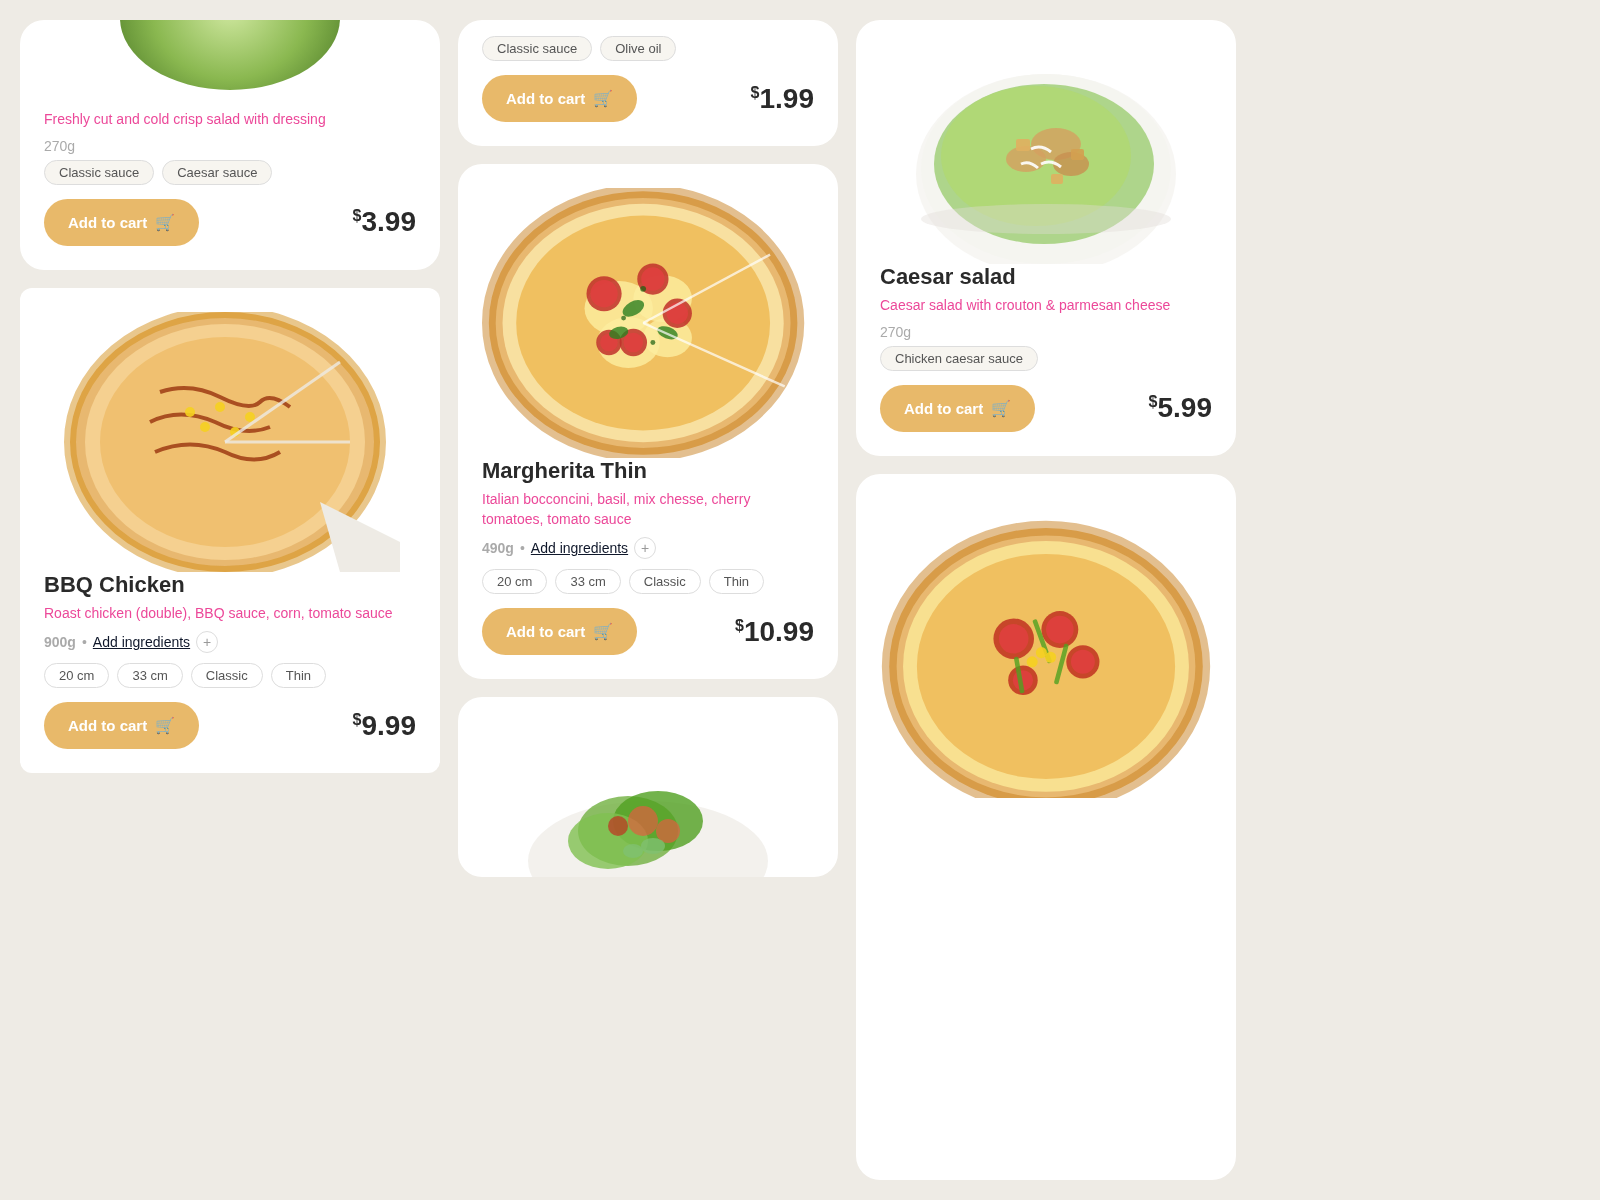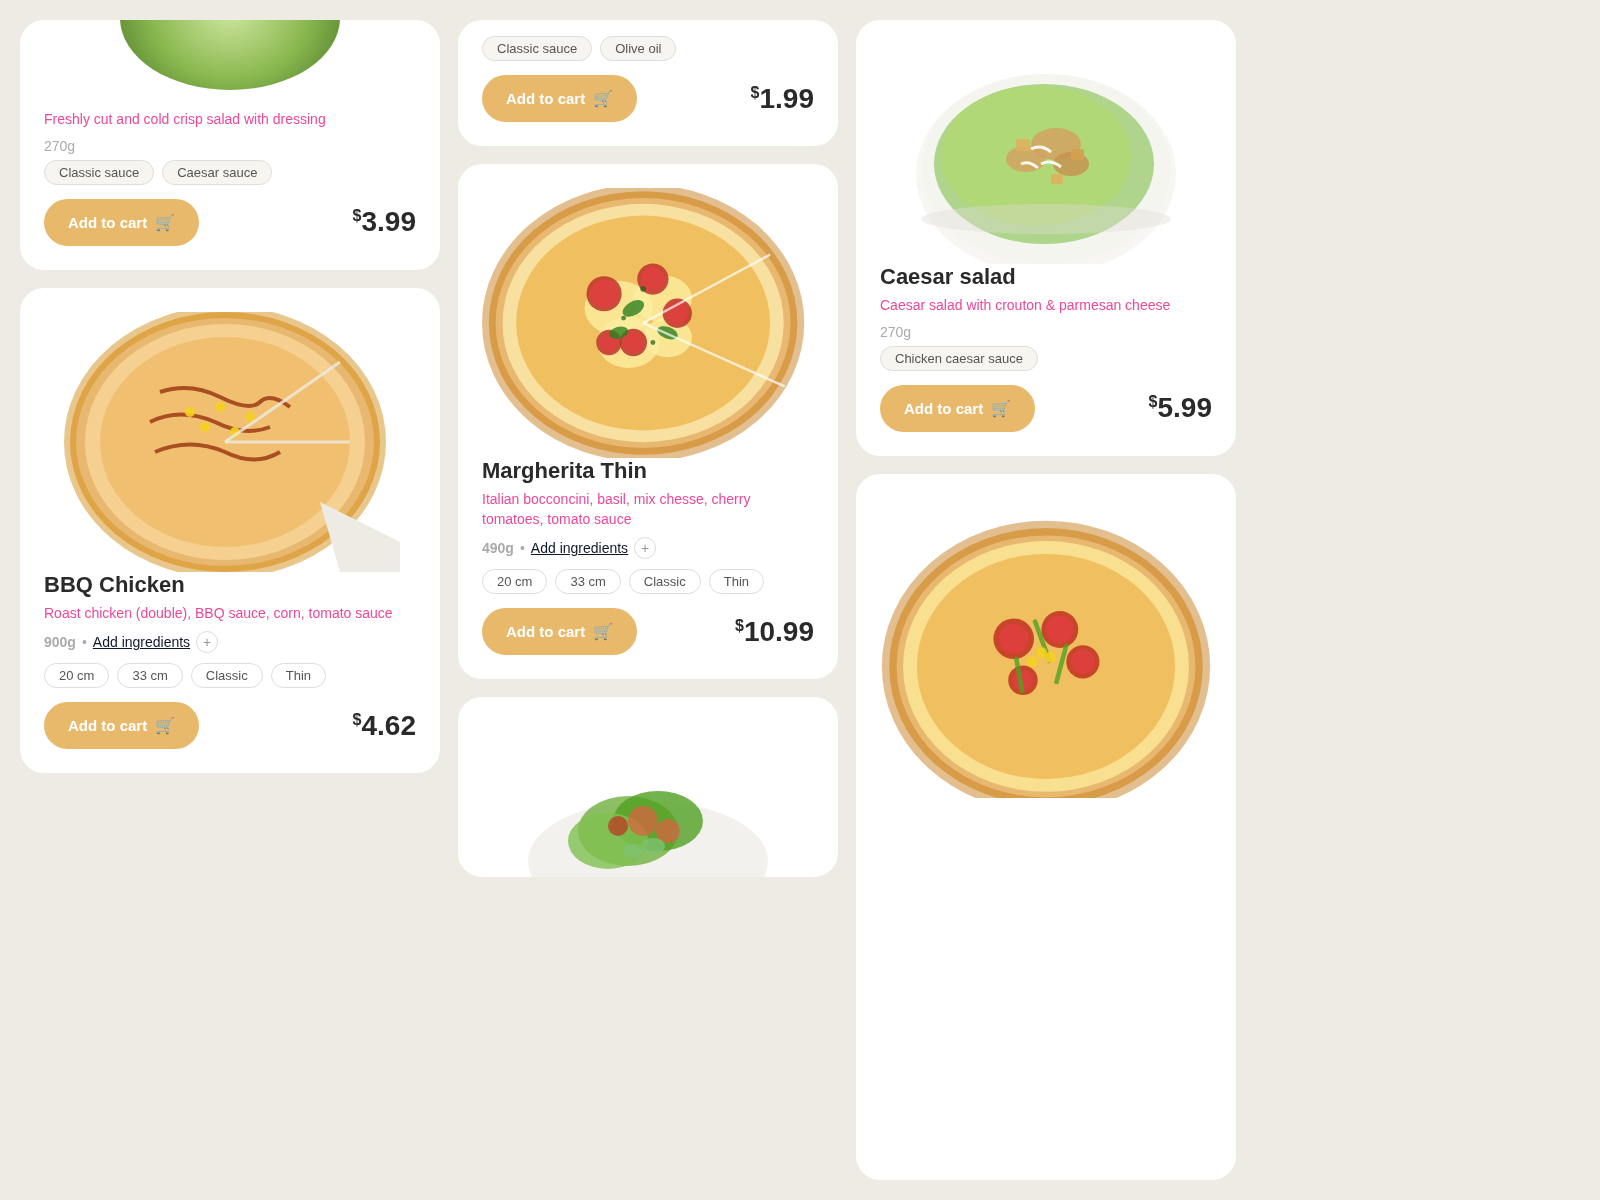--- a/index.html
+++ b/index.html
@@ -21,21 +21,21 @@
     }
 
     .col {
       display: flex;
       flex-direction: column;
       gap: 18px;
     }
 
     .card {
       background: #fff;
-      border-radius: 24px;
+      border-radius: 12px;
       padding: 24px;
       position: relative;
       overflow: hidden;
     }
 
     .card-title {
       font-size: 22px;
       font-weight: 700;
       color: #2a2a2a;
       margin-bottom: 6px;
@@ -229,21 +229,21 @@
         <span class="tag">20 cm</span>
         <span class="tag">33 cm</span>
         <span class="tag">Classic</span>
         <span class="tag">Thin</span>
       </div>
       <div class="card-footer">
         <button class="btn-add-to-cart">
           <span>Add to cart</span>
           <span class="cart-icon">🛒</span>
         </button>
-        <span class="price"><sup>$</sup><span>4.62</span></span>
+        <span class="price"><sup>$</sup><span>9.99</span></span>
       </div>
     </div>
   </div>
 
   <div class="col">
 
     <div class="card" style="border-radius: 24px; padding-top: 16px;">
       <div class="tag-row">
         <span class="tag sauce">Classic sauce</span>
         <span class="tag sauce">Olive oil</span>

